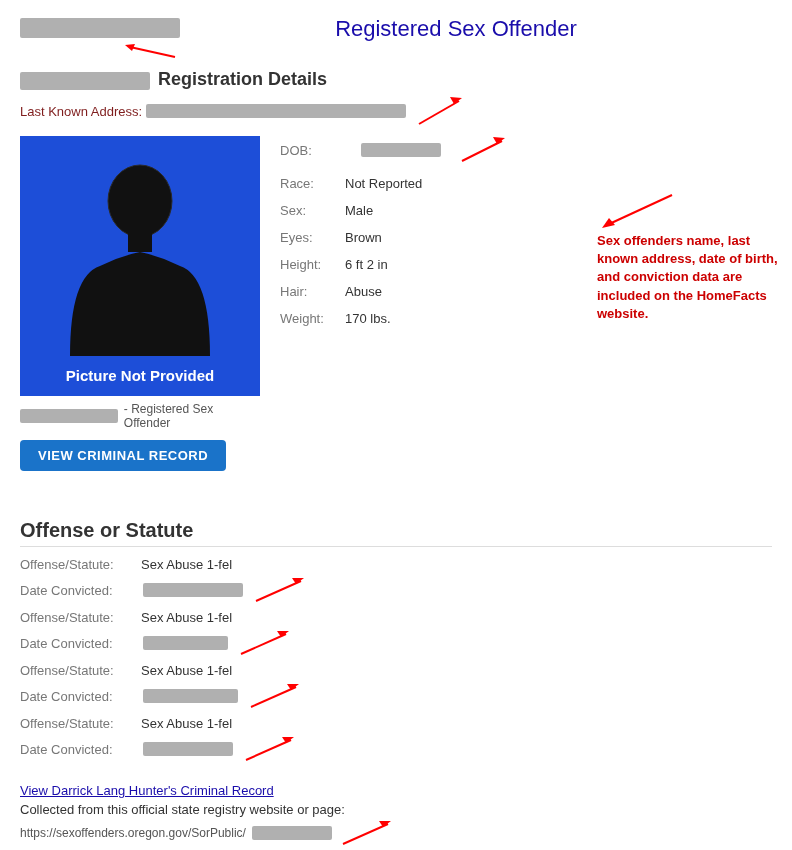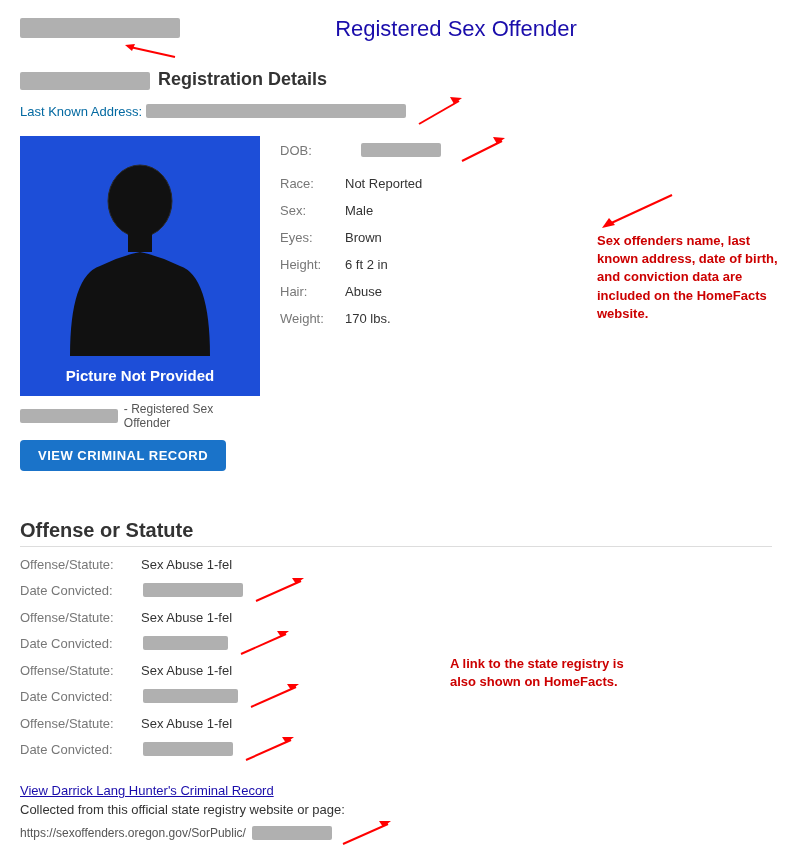--- a/index.html
+++ b/index.html
@@ -53,21 +53,21 @@
       margin-bottom: 6px;
     }
     .reg-title {
       font-size: 18px;
       font-weight: bold;
       color: #333;
     }
 
     .last-known-address {
       font-size: 13px;
-      color: #0369a1;
+      color: #7f1d1d;
       margin-bottom: 10px;
       display: flex;
       align-items: center;
       gap: 4px;
     }
 
     
     .main-content {
       display: flex;
       gap: 20px;
@@ -380,21 +380,20 @@
         <span>Sex Abuse 1-fel</span>
       </div>
       <div class="offense-row convicted-row-wrapper" style="position:relative;">
         <span class="offense-label">Date Convicted:</span>
         <span class="redacted-bar" style="width:90px;"></span>
         <svg width="55" height="28">
           <line x1="5" y1="25" x2="50" y2="5" stroke="red" stroke-width="2"></line>
           <polygon points="53,2 45,8 41,2" fill="red"></polygon>
         </svg>
 
-        <div style="position:absolute; left:430px; top:-80px; width:190px; color:#cc0000; font-size:13px; font-weight:bold; line-height:1.4;">A link to the state registry is also shown on HomeFacts.</div>
       </div>
     </div>
   </div>
 
   <div class="footer-section">
     <a class="footer-link">View Darrick Lang Hunter's Criminal Record</a>
     <div class="footer-label">Collected from this official state registry website or page:</div>
     <div class="footer-url-row">
       <span style="color:#555; font-size:12px;">https://sexoffenders.oregon.gov/SorPublic/</span>
       <span class="redacted-bar" style="width:80px;"></span>

